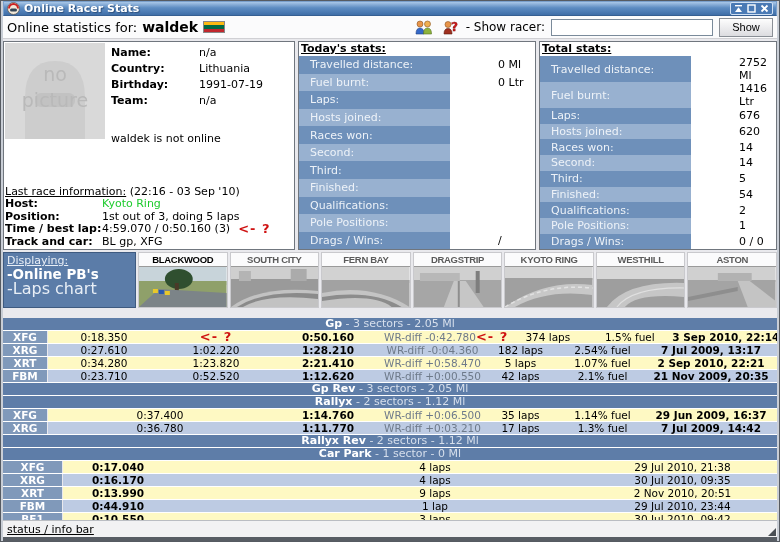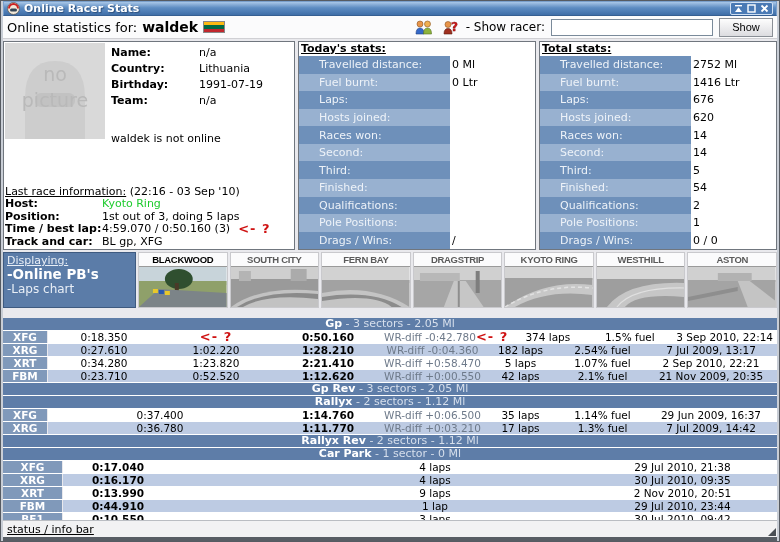--- a/index.html
+++ b/index.html
@@ -51,56 +51,56 @@
   .lr-value {}
   .lr-green { color:#1ecb2e; }
   .ann { color:#cf1212; font-weight:bold; font-style:normal; font-size:13px; letter-spacing:1px; }
   .lr-ann { margin-left:8px; }
 
   
   .panel-stats { flex:1; display:flex; flex-direction:column; }
   .stats-title { font-weight:bold; text-decoration:underline; line-height:14px; padding:0 2px; background:#fff; }
   .stats-rows { flex:1; display:flex; flex-direction:column; }
   .srow { flex:1; display:flex; }
-  .slabel { flex:0 0 64%; color:#edf2f8; padding:0 20px; display:flex; align-items:center; }
+  .slabel { flex:0 0 64%; color:#edf2f8; padding:0 11px; display:flex; align-items:center; }
   .srow.alt0 .slabel { background:#6e90ba; }
   .srow.alt1 .slabel { background:#98b1d0; }
-  .sval { flex:1; background:#fff; padding:0 2px; display:flex; align-items:center; }
+  .sval { flex:1; background:#fff; padding:0 2px; display:flex; align-items:center;margin-left:46px; }
 
   
   .thumbs-row { flex:0 0 56px; display:flex; gap:2px; margin-top:2px; }
   .displaying { flex:0 0 133px; background:#5b7ca8; border:1px solid #3e5a80; color:#e8eef6; padding:1px 3px; }
   .displaying-title { text-decoration:underline; font-size:11px; line-height:13px; display:block; }
   .displaying-pb { font-weight:bold; color:#fff; font-size:13.5px; line-height:15px; display:block; cursor:pointer; }
-  .displaying-laps { font-size:12px; line-height:14px; display:block; cursor:pointer; }
+  .displaying-laps { font-size:16px; line-height:14px; display:block; cursor:pointer; }
   .thumb { flex:1; display:flex; flex-direction:column; cursor:pointer; background:#fbfbfc; border:1px solid #c9c9cd; }
   .thumb-label { height:13px; text-align:center; font-size:9.5px; font-weight:bold; color:#5a5a5a; line-height:13px; letter-spacing:-0.3px; font-family:"Liberation Sans",sans-serif; }
   .thumb.selected .thumb-label { color:#000; }
   .thumb-img { flex:1; border-top:1px solid #9a9a9a; overflow:hidden; }
   .thumb-img svg { display:block; width:100%; height:100%; }
 
   
   .pb-area { margin-top:10px; }
   .sec { height:13px; background:#5e7da8; border-bottom:1px solid #fff; text-align:center; font-size:11px; line-height:12px; color:#d6dfec; }
   .sec b { color:#fff; }
   .trow { display:flex; height:13px; border-bottom:1px solid #fff; font-size:10.5px; line-height:12px; }
-  .trow.alt0 { background:#ffffff; }
+  .trow.alt0 { background:#fef9c3; }
   .trow.alt1 { background:#bdcbe3; }
   .c { text-align:center; white-space:nowrap; overflow:visible; }
   .car { background:#8099ba; color:#fff; font-weight:bold; border-right:1px solid #e9e9ed; }
   .lap { font-weight:bold; cursor:pointer; }
   .wr { color:#6e7a8a; }
   .gp .car { flex:0 0 45px; }
   .gp .s1 { flex:0 0 112px; }
   .gp .s2 { flex:0 0 112px; }
   .gp .lap { flex:0 0 112px; }
   .gp .wr { flex:0 0 97px; }
   .gp .laps { flex:0 0 79px; }
   .gp .fuel { flex:0 0 85px; }
-  .gp .date { flex:1; }
+  .gp .date { flex:1;font-weight:bold; }
   .rx .split { flex:0 0 224px; }
   .cp .car { flex:0 0 60px; }
   .cp .time { flex:0 0 110px; font-weight:bold; }
   .cp .gap1 { flex:0 0 218px; }
   .cp .laps { flex:0 0 88px; }
   .cp .gap2 { flex:0 0 109px; }
   .cp .date { flex:1; }
 
   .empty-space { flex:1; }
 

